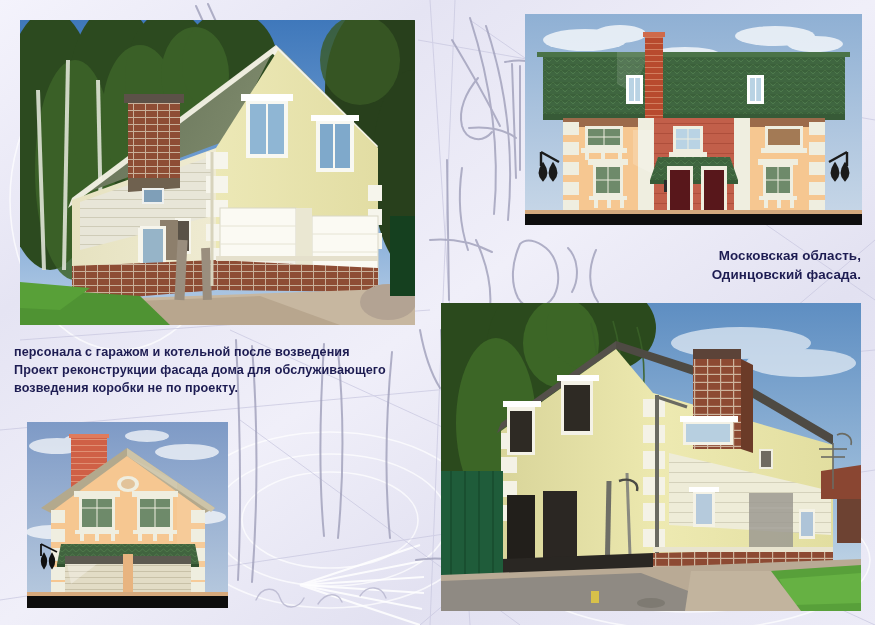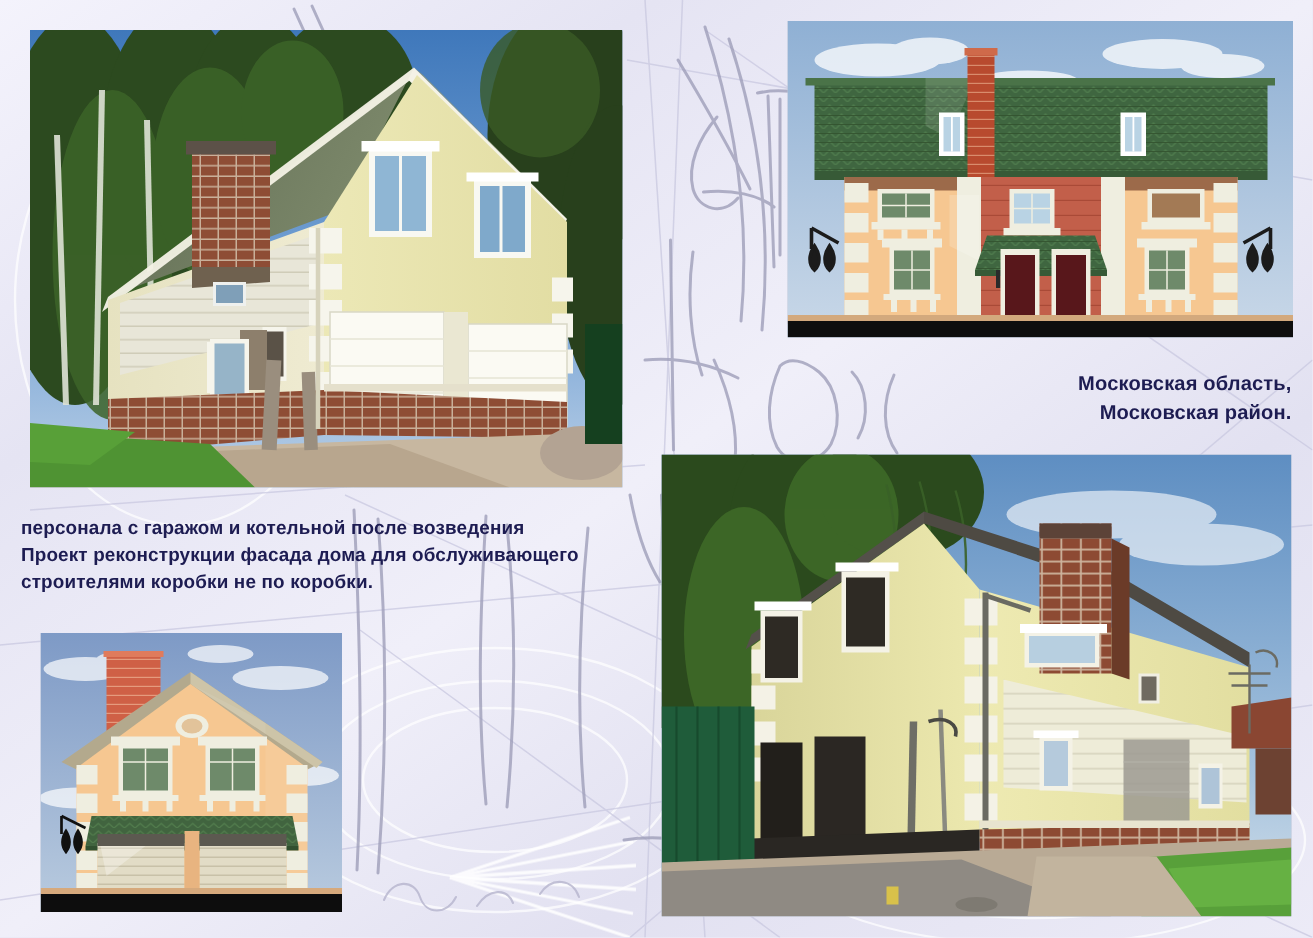--- a/index.html
+++ b/index.html
@@ -743,21 +743,21 @@
 
         <rect x="150" y="288" width="8" height="12" fill="#d8c14a"></rect>
         <ellipse cx="210" cy="300" rx="14" ry="5" fill="#7e7a72"></ellipse>
       </g>
     </svg>
   </div>
 
   <div class="cap" id="caption-main">
     <div>персонала с гаражом и котельной после возведения</div>
     <div>Проект реконструкции фасада дома для обслуживающего</div>
-    <div>строителями коробки не по коробки.</div>
+    <div>возведения коробки не по проекту.</div>
   </div>
 
   <div class="cap" id="caption-location">
     <div>Московская область,</div>
-    <div>Московская район.</div>
+    <div>Одинцовский фасада.</div>
   </div>
 
 </div>
 
 </body></html>

